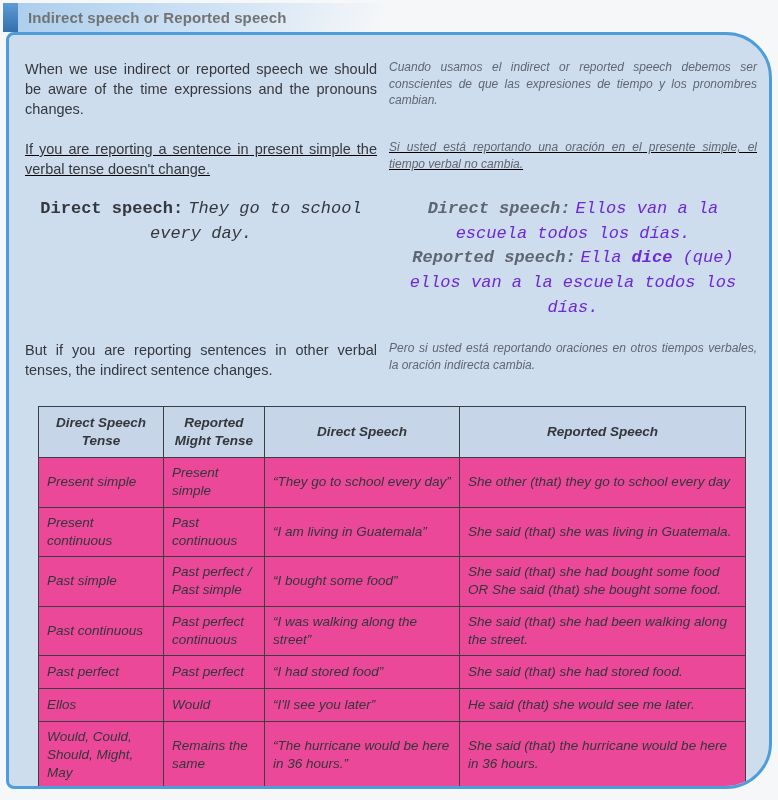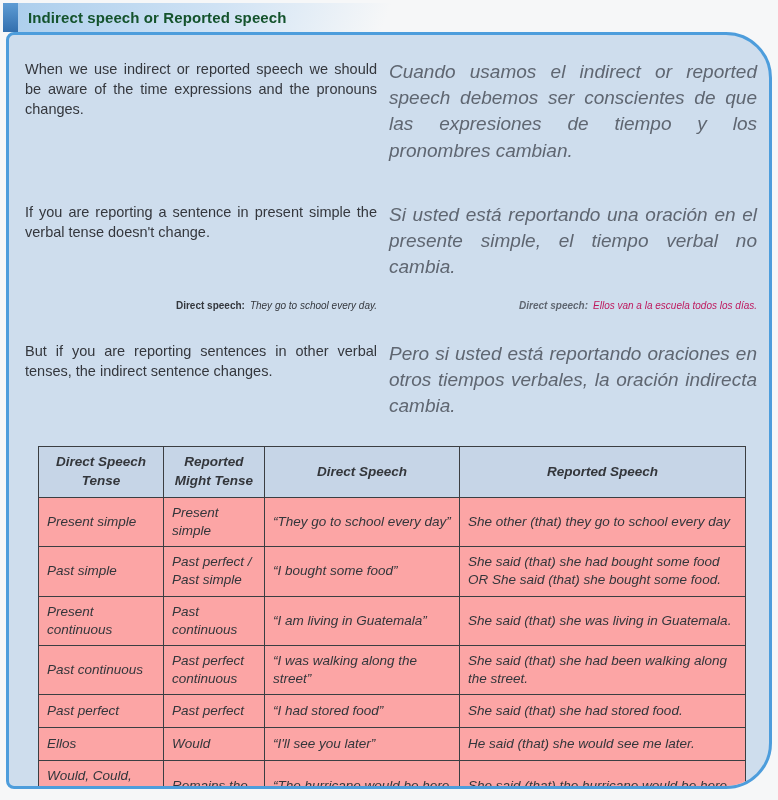--- a/index.html
+++ b/index.html
@@ -17,21 +17,21 @@
     background:linear-gradient(110deg,#aacdec 0%,#cfe2f4 32%,#f6f7f8 58%,#f6f7f8 100%);
     z-index:3;
   }
   .ribbon-block{
     position:absolute;left:3px;top:3px;width:15px;height:29px;
     background:linear-gradient(180deg,#5e9cd4 0%,#326fae 100%);
     z-index:4;
   }
   .page-title{
     position:absolute;left:28px;top:3px;height:29px;line-height:29px;
-    font-size:15px;font-weight:bold;color:#14532d;letter-spacing:.1px;z-index:5;
+    font-size:15px;font-weight:bold;color:#737373;letter-spacing:.1px;z-index:5;
   }
 
   
   .card{
     position:absolute;left:6px;top:32px;width:766px;height:757px;
     box-sizing:border-box;
     background:#cedded;
     border:3px solid #4d9ddc;
     border-radius:8px 46px 46px 8px;
     z-index:1;
@@ -41,43 +41,43 @@
 
   .cols{display:flex;gap:12px;}
   .col-en{width:352px;flex:0 0 352px;}
   .col-es{flex:1;min-width:0;}
 
   p{margin:0;}
   .en-text{
     font-size:14.5px;line-height:1.38;color:#34373d;text-align:justify;
   }
   .es-text{
-    font-size:19px;line-height:1.38;color:#5f6671;font-style:italic;text-align:justify;
+    font-size:12px;line-height:1.38;color:#5f6671;font-style:italic;text-align:justify;
   }
 
   .row-p1{margin-top:12px;}
-  .row-p2{margin-top:38px;}
+  .row-p2{margin-top:20px;text-decoration:underline;}
   .row-example{margin-top:18px;}
-  .row-p3{margin-top:28px;}
-
-  .example{text-align:right;font-size:10px;line-height:1.45;}
+  .row-p3{margin-top:20px;}
+
+  .example{text-align:center;font-size:17px;line-height:1.45;font-family:Liberation Mono, monospace;}
   .example .lbl{font-weight:bold;color:#34373d;font-style:normal;margin-right:5px;}
   .example .quote{font-style:italic;color:#34373d;}
   .example .emph{font-weight:bold;font-style:italic;}
   .example-es{color:#5f6671;}
   .example-es .lbl{color:#5f6671;font-style:italic;}
-  .example-es .quote{color:#be185d;}
+  .example-es .quote{color:#6d28d9;}
 
   
   table.tense{
     border-collapse:collapse;
     margin:26px 0 0 13px;
     width:707px;
     table-layout:fixed;
-    background:#fca5a5;
+    background:#ec4899;
   }
   table.tense th, table.tense td{
     border:1.6px solid #3b3e42;
     font-size:13.5px;
     font-style:italic;
     color:#33363b;
     padding:6px 8px;
     vertical-align:middle;
     text-align:left;
     line-height:1.35;
@@ -119,20 +119,23 @@
 
     <div class="cols row-example">
       <div class="col-en example">
         <div>
           <span class="lbl">Direct speech:</span><span class="quote">They go to school every day.</span>
         </div>
       </div>
       <div class="col-es example example-es">
         <div>
           <span class="lbl">Direct speech:</span><span class="quote">Ellos van a la escuela todos los días.</span>
+        </div>
+        <div>
+          <span class="lbl">Reported speech:</span><span class="quote"><span>Ella</span> <span class="emph">dice</span> <span>(que) ellos van a la escuela todos los días.</span></span>
         </div>
       </div>
     </div>
 
     <div class="cols row-p3">
       <p class="col-en en-text">But if you are reporting sentences in other verbal tenses, the indirect sentence changes.</p>
       <p class="col-es es-text">Pero si usted está reportando oraciones en otros tiempos verbales, la oración indirecta cambia.</p>
     </div>
 
     <table class="tense">
@@ -151,30 +154,30 @@
         </tr>
       </thead>
       <tbody>
         <tr class="tall">
           <td>Present simple</td>
           <td>Present simple</td>
           <td>“They go to school every day”</td>
           <td>She other (that) they go to school every day</td>
         </tr>
         <tr class="tall">
+          <td>Present continuous</td>
+          <td>Past continuous</td>
+          <td>“I am living in Guatemala”</td>
+          <td>She said (that) she was living in Guatemala.</td>
+        </tr>
+        <tr class="tall">
           <td>Past simple</td>
           <td>Past perfect / Past simple</td>
           <td>“I bought some food”</td>
           <td>She said (that) she had bought some food OR She said (that) she bought some food.</td>
-        </tr>
-        <tr class="tall">
-          <td>Present continuous</td>
-          <td>Past continuous</td>
-          <td>“I am living in Guatemala”</td>
-          <td>She said (that) she was living in Guatemala.</td>
         </tr>
         <tr class="tall">
           <td>Past continuous</td>
           <td>Past perfect continuous</td>
           <td>“I was walking along the street”</td>
           <td>She said (that) she had been walking along the street.</td>
         </tr>
         <tr class="short">
           <td>Past perfect</td>
           <td>Past perfect</td>

